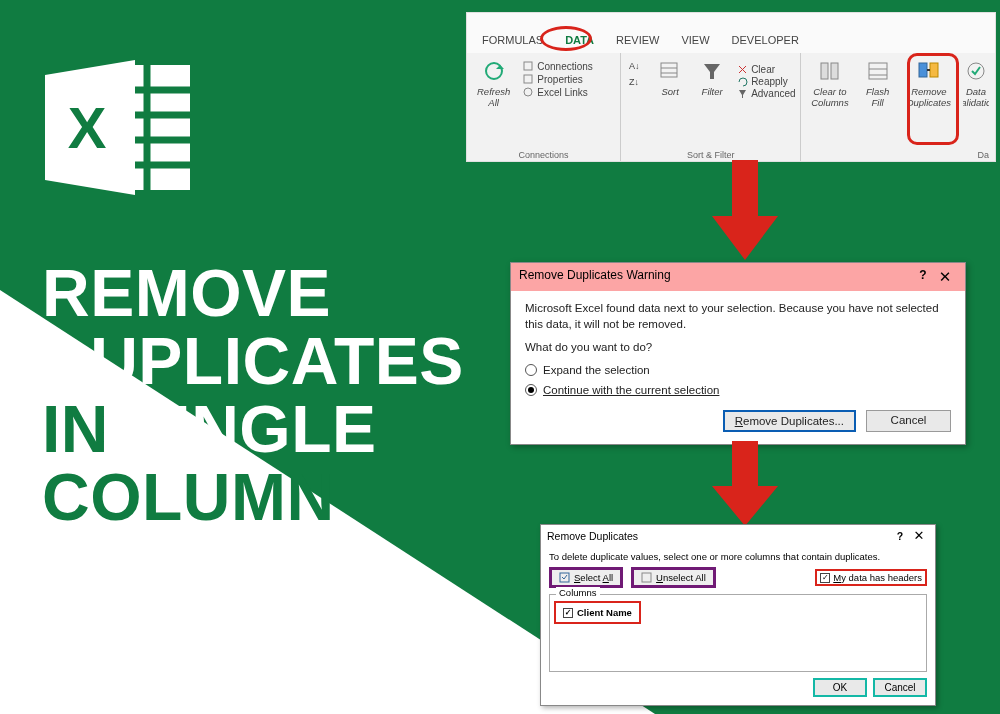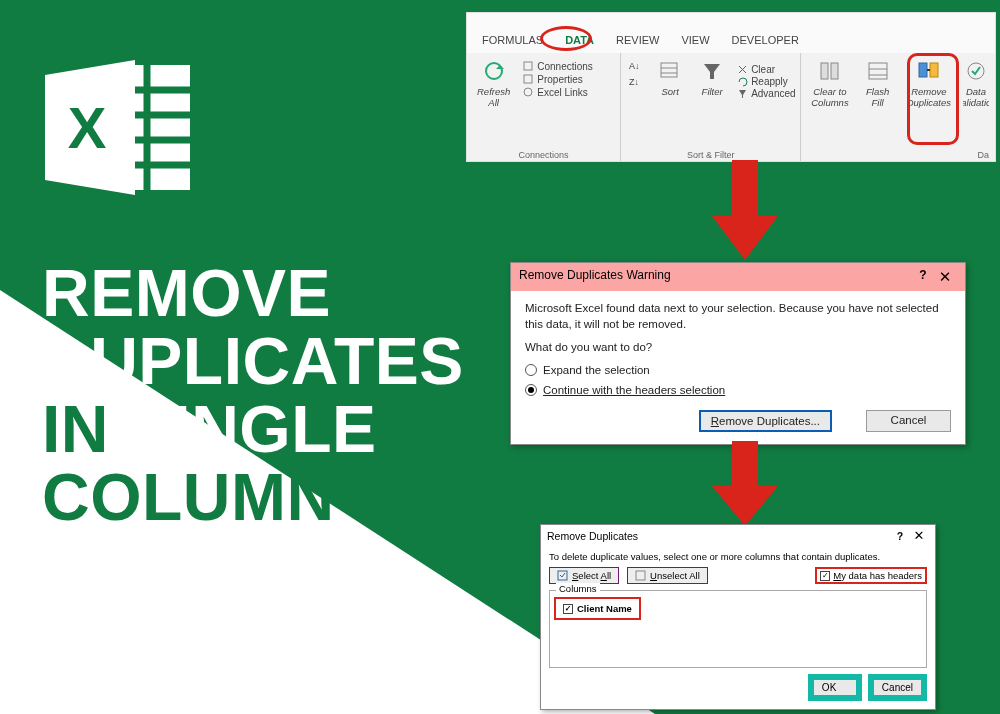--- a/index.html
+++ b/index.html
@@ -45,43 +45,43 @@
 .dialog1 .titlebar { display: flex; align-items: flex-start; padding: 5px 8px; font-size: 12px; background: #fca5a5; }
 .dialog1 .titlebar .t { flex: 1; }
 .dialog1 .titlebar .help { width: 20px; text-align: center; font-weight: bold; cursor: pointer; }
 .dialog1 .titlebar .close { width: 24px; text-align: center; font-size: 15px; cursor: pointer; }
 .dialog1 .body { padding: 10px 14px 12px; font-size: 11.5px; color: #222; }
 .dialog1 .body p { margin-bottom: 8px; line-height: 1.35; }
 .dialog1 .radio-row { display: flex; align-items: center; gap: 6px; margin: 8px 0; cursor: pointer; }
 .dialog1 .radio { width: 12px; height: 12px; border: 1px solid #555; border-radius: 50%; display: inline-flex; align-items: center; justify-content: center; }
 .dialog1 .radio.sel::after { content: ""; width: 6px; height: 6px; background: #000; border-radius: 50%; }
 .dialog1 .btns { display: flex; justify-content: flex-end; gap: 10px; margin-top: 14px; }
-.dialog1 .btn { min-width: 130px; padding: 3px 10px; font-size: 11.5px; background: #e9e9e9; border: 1px solid #9a9a9a; cursor: pointer; text-align: center; margin-left: 24px; }
+.dialog1 .btn { min-width: 130px; padding: 3px 10px; font-size: 11.5px; background: #e9e9e9; border: 1px solid #9a9a9a; cursor: pointer; text-align: center; }
 .dialog1 .btn.primary { border: 2px solid #0a5db3; }
 .dialog1 .btn.small { min-width: 85px; }
 .underline-acc { text-decoration: underline; text-decoration-thickness: 1px; text-underline-offset: 1px; }
 
 
 .dialog2 { position: absolute; left: 540px; top: 524px; width: 396px; background: #fff; border: 1px solid #888; box-shadow: 2px 2px 5px rgba(0,0,0,0.3); font-size: 10px; }
 .dialog2 .titlebar { display: flex; align-items: center; padding: 3px 6px; background: #fff; font-size: 10.5px; }
 .dialog2 .titlebar .t { flex: 1; }
 .dialog2 .titlebar .help { width: 18px; text-align: center; font-weight: bold; cursor: pointer; }
 .dialog2 .titlebar .close { width: 20px; text-align: center; font-size: 13px; cursor: pointer; }
 .dialog2 .body { padding: 5px 8px 8px; }
 .dialog2 .instr { font-size: 9.5px; margin-bottom: 5px; }
 .dialog2 .toolbar-row { display: flex; align-items: center; gap: 8px; margin-bottom: 6px; }
-.dialog2 .tbtn { display: inline-flex; align-items: center; gap: 3px; padding: 2px 7px; border: 1px solid #701a75; background: #eee; font-size: 9.5px; cursor: pointer; }
+.dialog2 .tbtn { display: inline-flex; align-items: center; gap: 3px; padding: 2px 7px; border: 3px solid #701a75; background: #eee; font-size: 9.5px; cursor: pointer; }
 .dialog2 .hdr-check { display: flex; align-items: center; gap: 3px; font-size: 9.5px; padding: 1px 3px; cursor: pointer; }
 .dialog2 .checkbox { width: 10px; height: 10px; border: 1px solid #444; display: inline-flex; align-items: center; justify-content: center; font-size: 8px; line-height: 1; }
 .dialog2 .checkbox.checked::after { content: "✓"; }
 .dialog2 .list-group { border: 1px solid #aaa; height: 78px; margin-bottom: 6px; position: relative; }
 .dialog2 .list-group .lbl { position: absolute; top: -8px; left: 6px; background: #fff; padding: 0 3px; font-size: 9.5px; }
 .dialog2 .list-group .item { display: flex; align-items: center; gap: 4px; padding: 4px 7px; font-size: 9.5px; font-weight: bold; }
 .dialog2 .btns { display: flex; justify-content: flex-end; gap: 6px; }
-.dialog2 .btn { min-width: 54px; padding: 2px 8px; font-size: 10px; background: #e9e9e9; border: 6px solid #14b8a6; cursor: pointer; }
+.dialog2 .btn { min-width: 54px; padding: 2px 8px; font-size: 10px; background: #e9e9e9; border: 2px solid #14b8a6; cursor: pointer; text-align: center; }
 .red-box { border: 2px solid #d9241b; }
 </style>
 </head>
 <body>
 
 <div class="bg-green"></div>
 
 <div class="content">
 
   <div class="excel-logo">
@@ -276,21 +276,21 @@
     </div>
     <div class="body">
       <p>Microsoft Excel found data next to your selection. Because you have not selected this data, it will not be removed.</p>
       <p>What do you want to do?</p>
       <div class="radio-row">
         <span class="radio"></span>
         <span>Expand the selection</span>
       </div>
       <div class="radio-row">
         <span class="radio sel"></span>
-        <span class="underline-acc">Continue with the headers selection</span>
+        <span class="underline-acc">Continue with the current selection</span>
       </div>
       <div class="btns">
         <div class="btn primary"><span style="text-decoration:underline;">R</span><span>emove Duplicates...</span></div>
         <div class="btn small">Cancel</div>
       </div>
     </div>
   </div>
 
   <div class="arrow-down" style="left:712px; top:441px;">
     <svg width="66" height="85">

